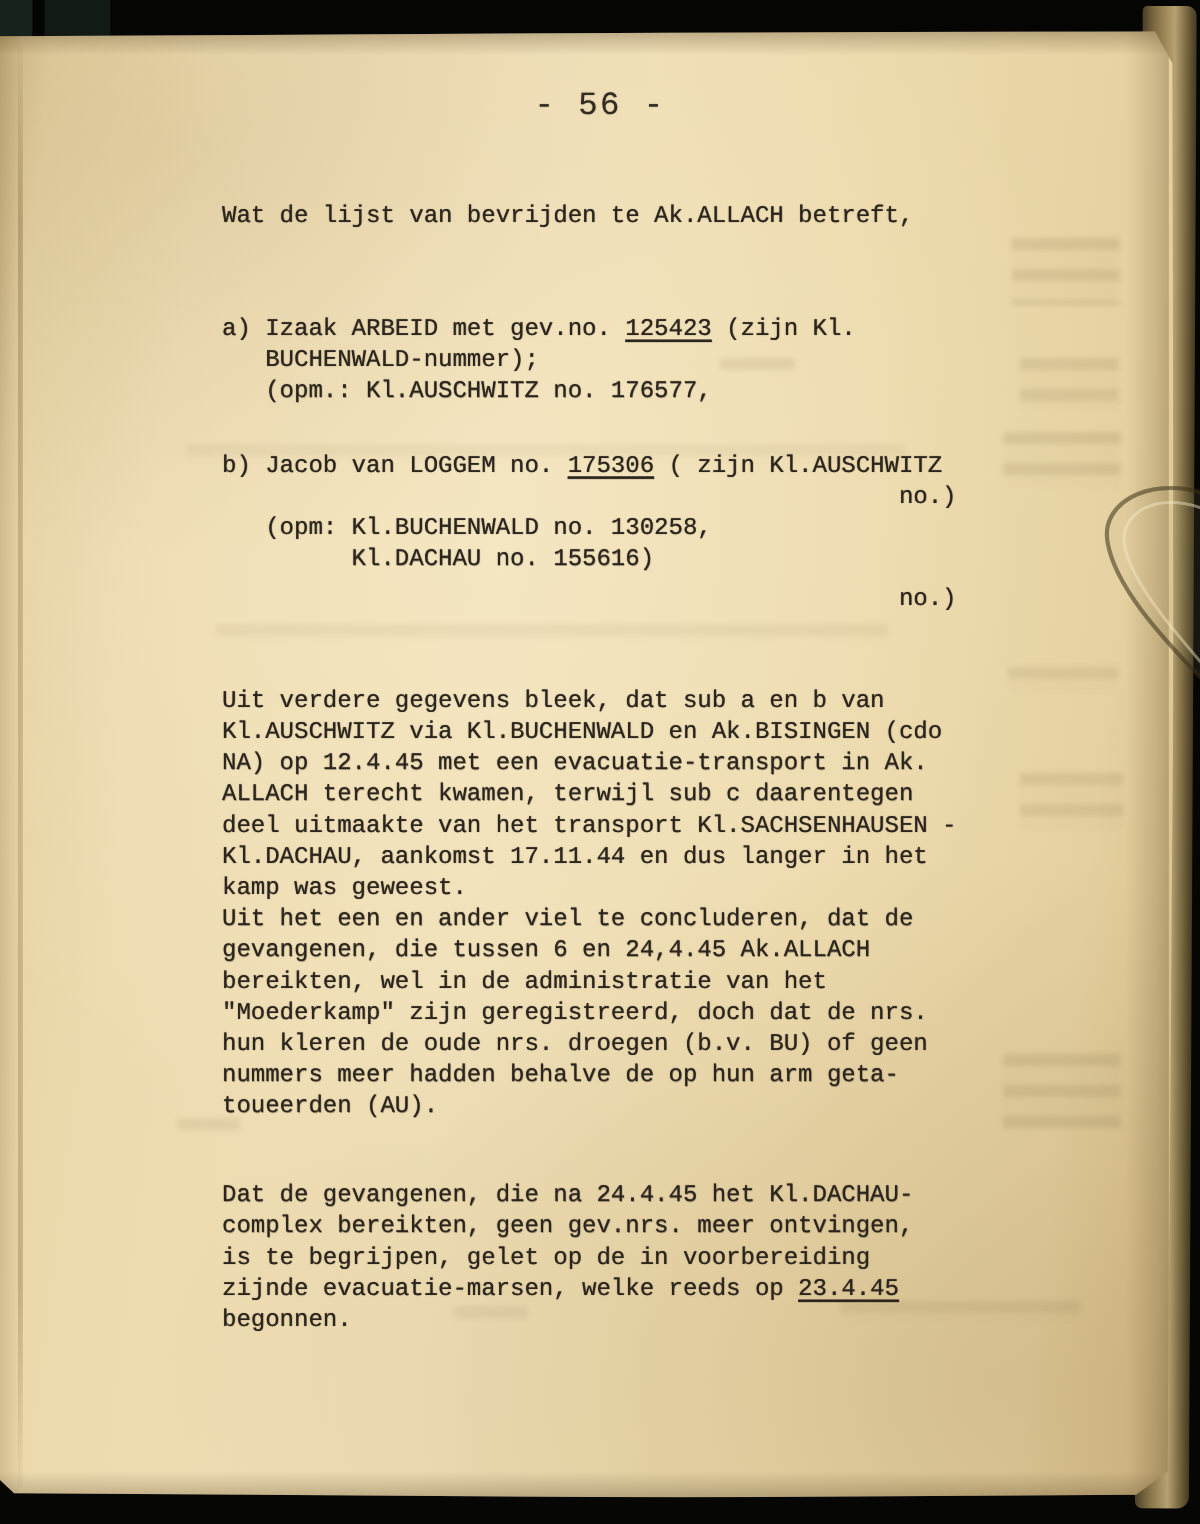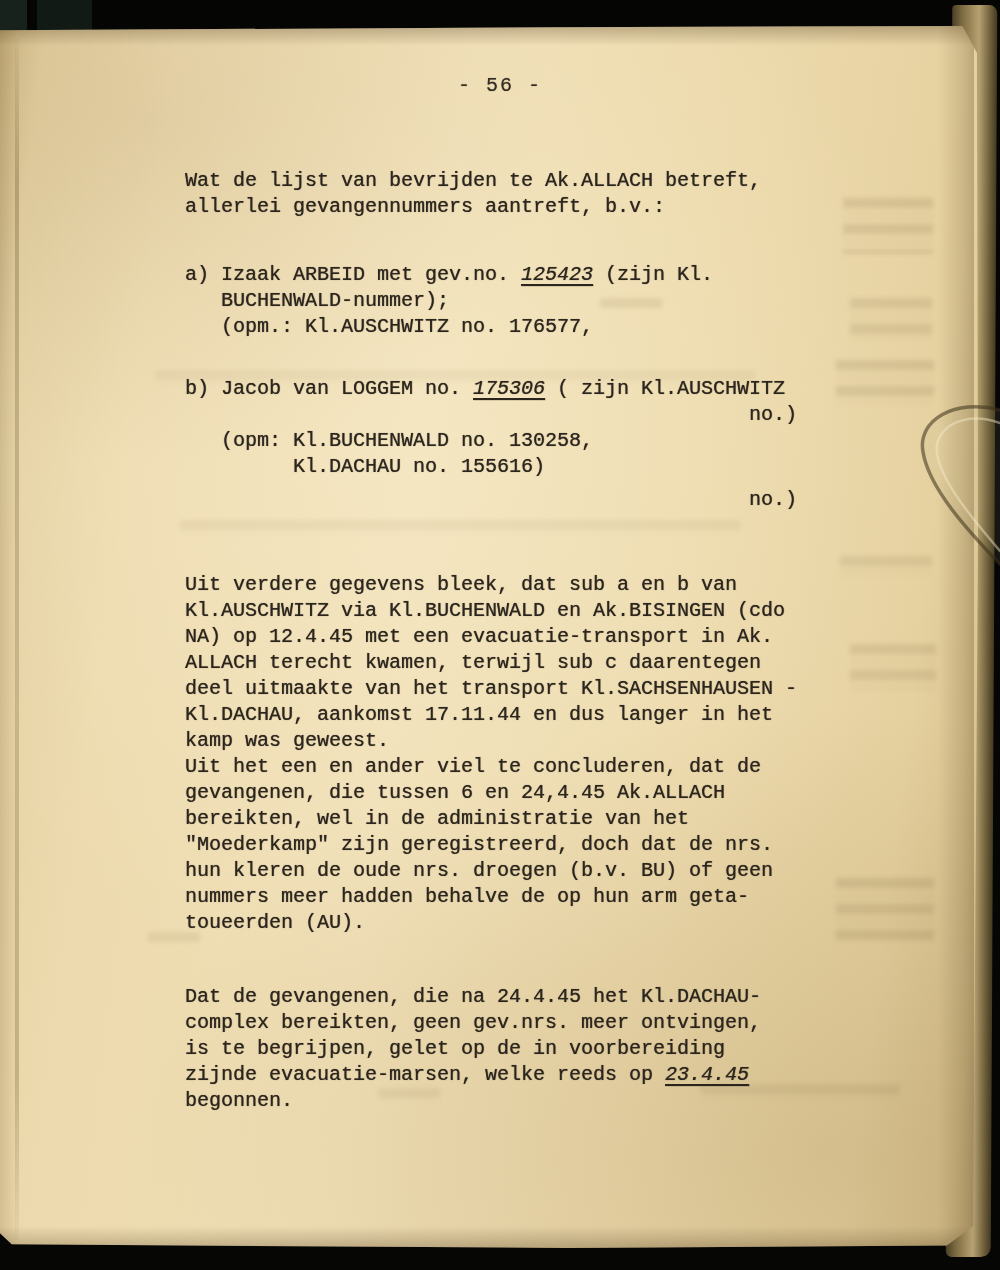--- a/index.html
+++ b/index.html
@@ -34,30 +34,30 @@
   .crease{position:absolute;left:15px;top:12px;bottom:8px;width:4px;
     background:linear-gradient(to bottom,rgba(125,98,55,.05),rgba(125,98,55,.38) 12%,rgba(125,98,55,.28) 55%,rgba(125,98,55,.34) 86%,rgba(125,98,55,.05));}
   .edge-shade{position:absolute;right:4px;top:0;bottom:0;width:36px;
     background:linear-gradient(to right,rgba(105,80,40,0),rgba(105,80,40,.20) 70%,rgba(90,70,35,.30));}
   .shade-top{position:absolute;left:0;right:0;top:0;height:20px;background:linear-gradient(to bottom,rgba(70,50,20,.30),rgba(70,50,20,0));}
   .shade-bottom{position:absolute;left:0;right:0;bottom:0;height:22px;background:linear-gradient(to top,rgba(70,50,20,.28),rgba(70,50,20,0));}
 
   
   .pageno{
     position:absolute;left:144px;top:48px;width:712px;text-align:center;
-    font-size:20px;color:#332c22;letter-spacing:2px;
+    font-size:27px;color:#332c22;letter-spacing:2px;
     text-shadow:0 0 1px rgba(51,44,34,.6);
   }
   .tblock{
     position:absolute;left:144px;font-size:20px;line-height:26px;color:#2b251d;
     text-shadow:0 0 1px rgba(43,37,29,.6), .4px .4px 0 rgba(43,37,29,.35);
     margin-left:41px;
   }
   .tline{white-space:pre;}
-  .u{text-decoration:underline;text-decoration-thickness:2px;text-underline-offset:4px;font-style:italic;}
+  .u{text-decoration:underline;text-decoration-thickness:2px;text-underline-offset:4px;}
   .intro{top:142px;}
   .item-a{top:236px;}
   .item-b{top:350px;}
   .item-c{top:461px;}
   .analysis{top:546px;}
   .closing{top:958px;}
 
   
   .sm{position:absolute;filter:blur(2px);pointer-events:none;
     background:repeating-linear-gradient(to bottom, rgba(115,95,55,.30) 0 10px, rgba(115,95,55,.04) 10px 26px);}
@@ -102,21 +102,20 @@
   <div class="sm s8"></div>
   <div class="sm s9"></div>
   <div class="sm s10"></div>
   <div class="sm s11"></div>
   <div class="sm s12"></div>
 
   <div class="pageno">- 56 -</div>
 
   <div class="tblock intro">
       <div class="tline"><span>Wat de lijst van bevrijden te Ak.ALLACH betreft,</span></div>
-      <div class="tline"><span>allerlei gevangennummers aantreft, b.v.:</span></div>
     </div>
   <div class="tblock item-a">
       <div class="tline"><span>a) Izaak ARBEID met gev.no. </span><span class="u">125423</span><span> (zijn Kl.</span></div>
       <div class="tline"><span>   BUCHENWALD-nummer);</span></div>
       <div class="tline"><span>   (opm.: Kl.AUSCHWITZ no. 176577,</span></div>
     </div>
   <div class="tblock item-b">
       <div class="tline"><span>b) Jacob van LOGGEM no. </span><span class="u">175306</span><span> ( zijn Kl.AUSCHWITZ</span></div>
       <div class="tline"><span>                                               no.)</span></div>
       <div class="tline"><span>   (opm: Kl.BUCHENWALD no. 130258,</span></div>

